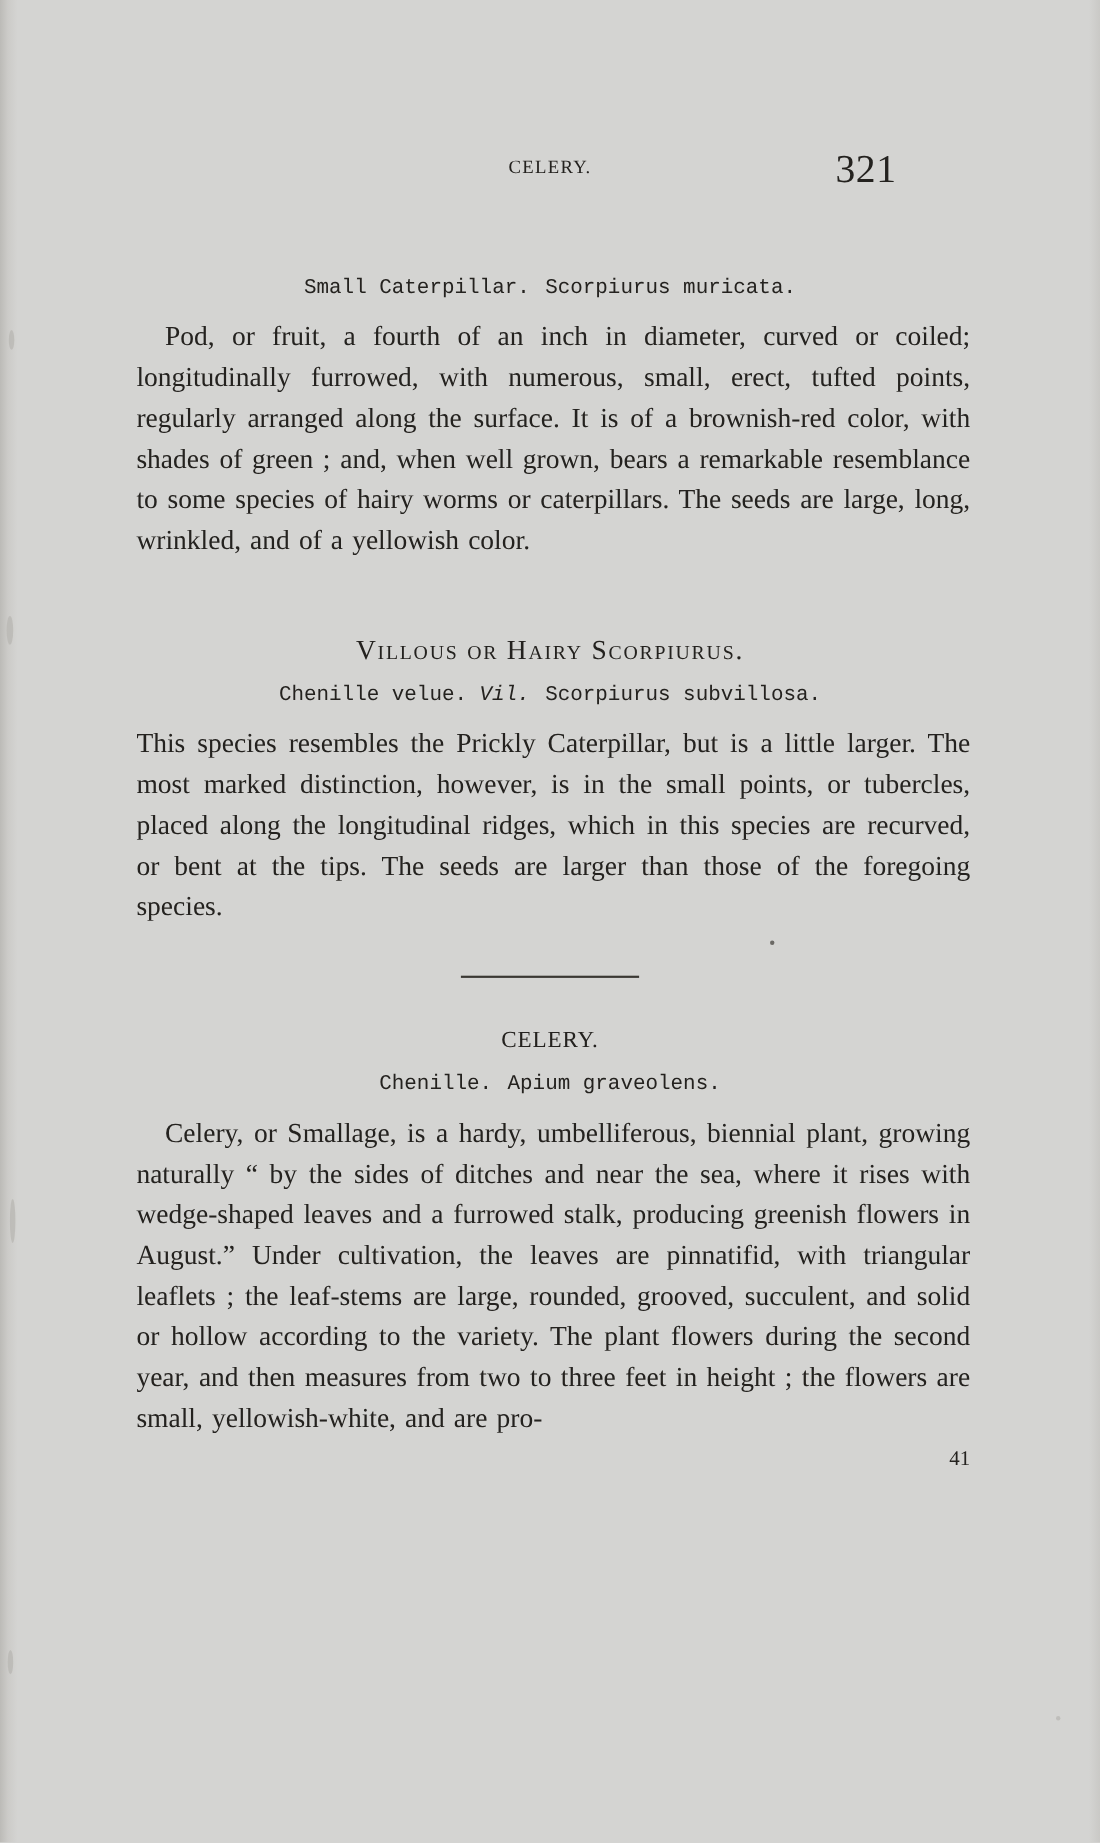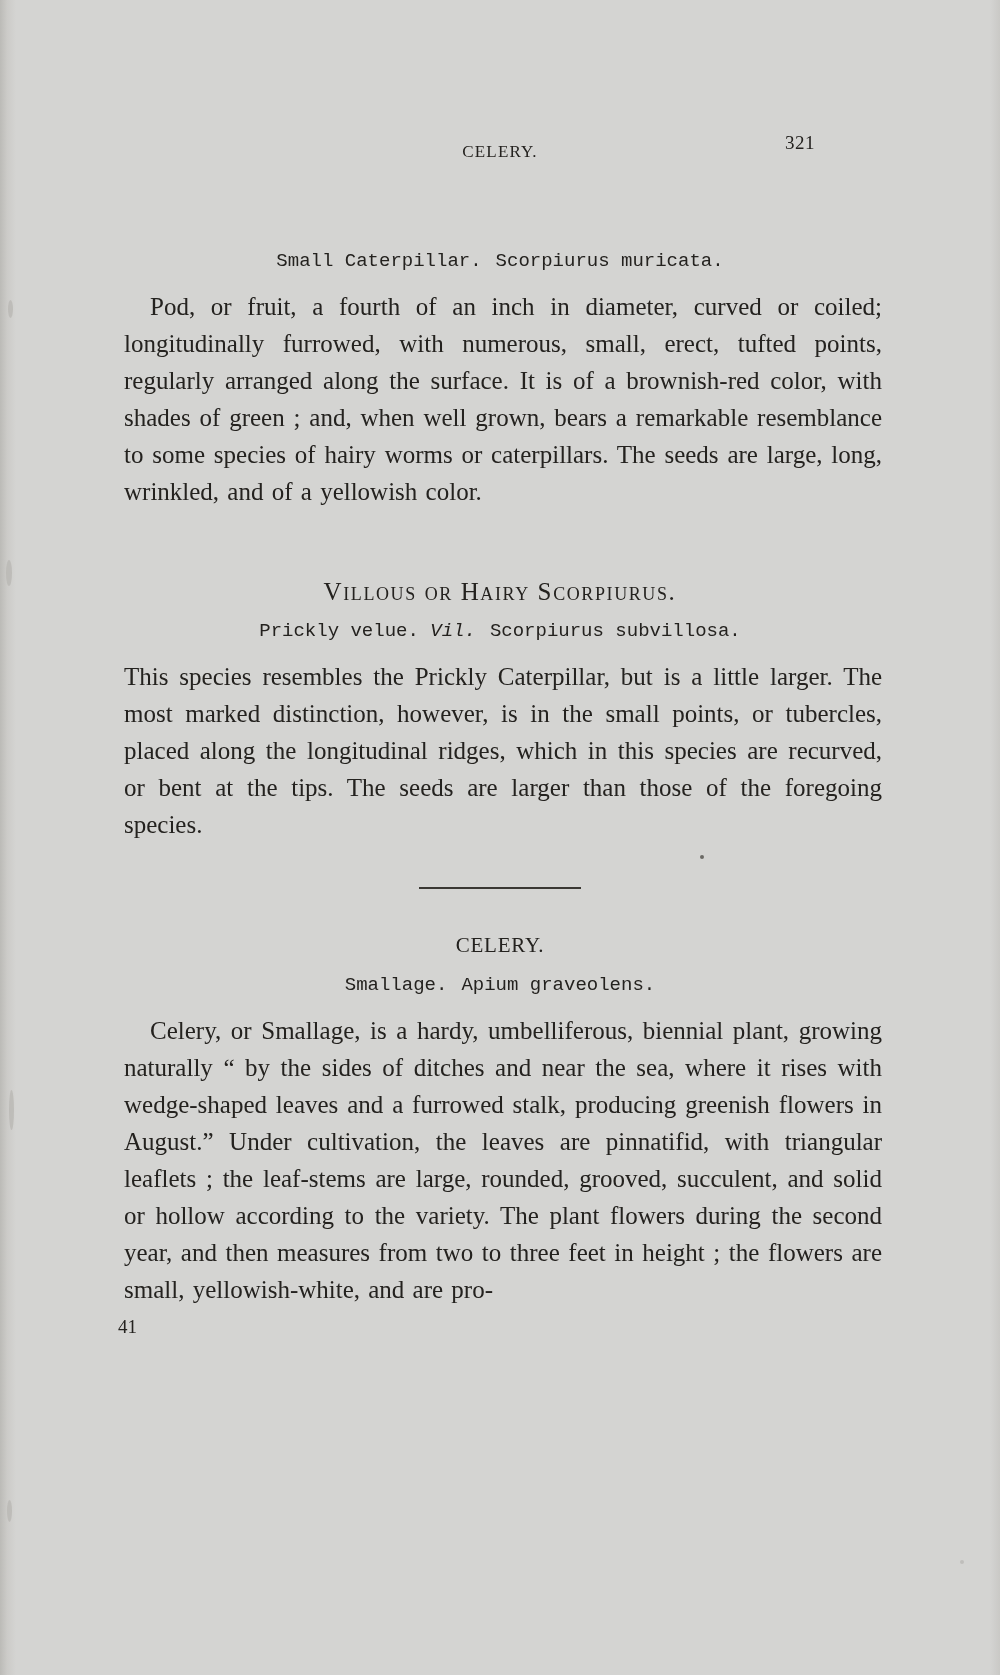--- a/index.html
+++ b/index.html
@@ -51,21 +51,21 @@
     text-align: center;
     font-variant: small-caps;
     font-size: 17px;
     letter-spacing: 1.2px;
     top: 4px;
   }
   .running-head .folio {
     position: absolute;
     right: 185px;
     top: -6px;
-    font-size: 19px;
+    font-size: 36px;
     letter-spacing: 0.5px;
   }
   .content {
     position: absolute;
     left: 118px;
     top: 250px;
     width: 764px;
   }
   .sec-title {
     text-align: center;
@@ -132,21 +132,21 @@
   .stray-dot {
     position: absolute;
     right: 178px;
     top: 8px;
     width: 4px;
     height: 4px;
     background: #6b6965;
     border-radius: 50%;
   }
   .signature {
-    text-align: left;
+    text-align: right;
     font-size: 19px;
     margin-top: 8px;
   }
   .speck {
     position: absolute;
     background: #b6b5b1;
     border-radius: 50%;
     opacity: .7;
   }
 </style>
@@ -172,35 +172,35 @@
       <p class="body indent">Pod, or fruit, a fourth of an inch in diameter, curved or coiled; longitudinally furrowed, with numerous, small, erect, tufted points, regularly arranged along the surface.  It is of a brownish-red color, with shades of green ; and, when well grown, bears a remarkable resemblance to some species of hairy worms or caterpillars.  The seeds are large, long, wrinkled, and of a yellowish color.</p>
     </div>
 
     <div class="gap-1"></div>
 
     <div class="block">
       <h2 class="sec-title">
         <span>Villous or Hairy Scorpiurus.</span>
       </h2>
       <div class="sub-title">
-        <span>Prickly velue.</span>
+        <span>Chenille velue.</span>
         <span class="ital">Vil.</span><span class="sp"></span><span>Scorpiurus subvillosa.</span>
       </div>
       <p class="body">This species resembles the Prickly Caterpillar, but is a little larger.  The most marked distinction, however, is in the small points, or tubercles, placed along the longitudinal ridges, which in this species are recurved, or bent at the tips.  The seeds are larger than those of the foregoing species.</p>
     </div>
 
     <div class="rule-wrap">
       <div class="stray-dot"></div>
       <div class="rule"></div>
     </div>
 
     <div class="block">
       <h2 class="sec-title-plain">CELERY.</h2>
       <div class="sub-title">
-        <span>Smallage.</span><span class="sp"></span><span>Apium graveolens.</span>
+        <span>Chenille.</span><span class="sp"></span><span>Apium graveolens.</span>
       </div>
       <p class="body indent">Celery, or Smallage, is a hardy, umbelliferous, biennial plant, growing naturally “ by the sides of ditches and near the sea, where it rises with wedge-shaped leaves and a furrowed stalk, producing greenish flowers in August.”  Under cultivation, the leaves are pinnatifid, with triangular leaflets ; the leaf-stems are large, rounded, grooved, succulent, and solid or hollow according to the variety.  The plant flowers during the second year, and then measures from two to three feet in height ; the flowers are small, yellowish-white, and are pro-</p>
     </div>
 
     <div class="signature">41</div>
 
   </div>
 
   <div class="speck" style="left:8px; top:300px; width:5px; height:18px;"></div>
   <div class="speck" style="left:6px; top:560px; width:6px; height:26px;"></div>

